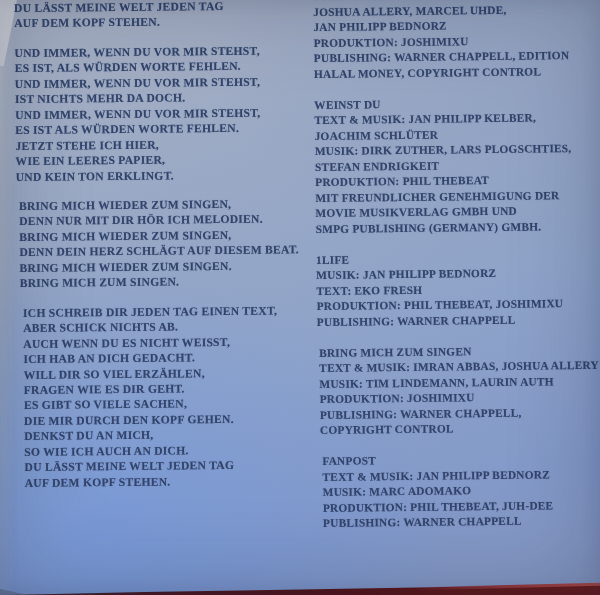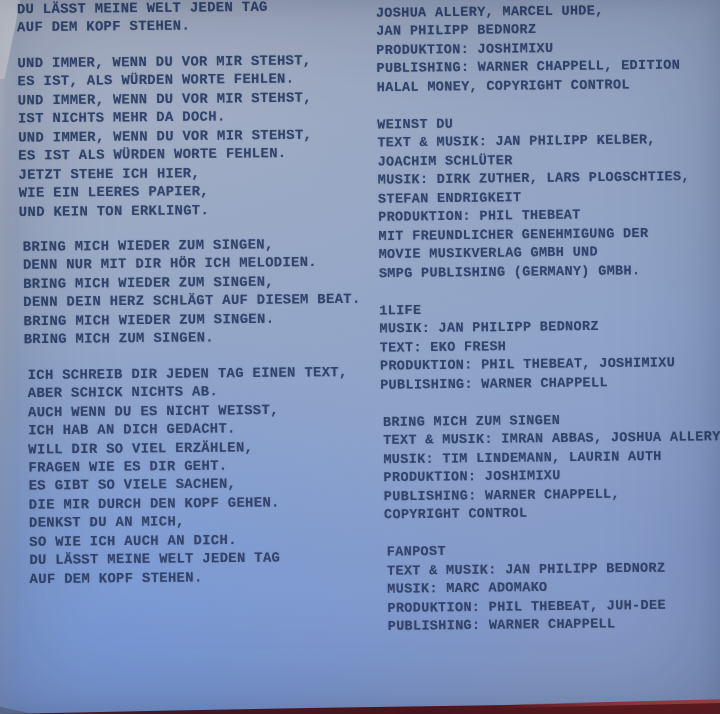--- a/index.html
+++ b/index.html
@@ -1,18 +1,18 @@
 <!DOCTYPE html>
 <html><head>
 <meta charset="utf-8">
 <style>
   html,body{margin:0;padding:0;background:#222;}
   #stage{
     position:relative;width:600px;height:595px;overflow:hidden;
-    font-family:Liberation Mono, monospace;
+    font-family:Liberation Serif, serif;
     background:
       radial-gradient(95% 75% at 16% 90%, rgba(108,148,224,0.55), rgba(108,148,224,0) 62%),
       radial-gradient(70% 50% at 85% 10%, rgba(137,155,190,0.45), rgba(137,155,190,0) 70%),
       linear-gradient(163deg,#a9b1c2 0%,#9aa9c5 30%,#8ea3c9 58%,#8399c8 82%,#8598c2 100%);
   }
   .col{
     position:absolute;
     color:#32446b;
     font-weight:700;
     white-space:nowrap;

